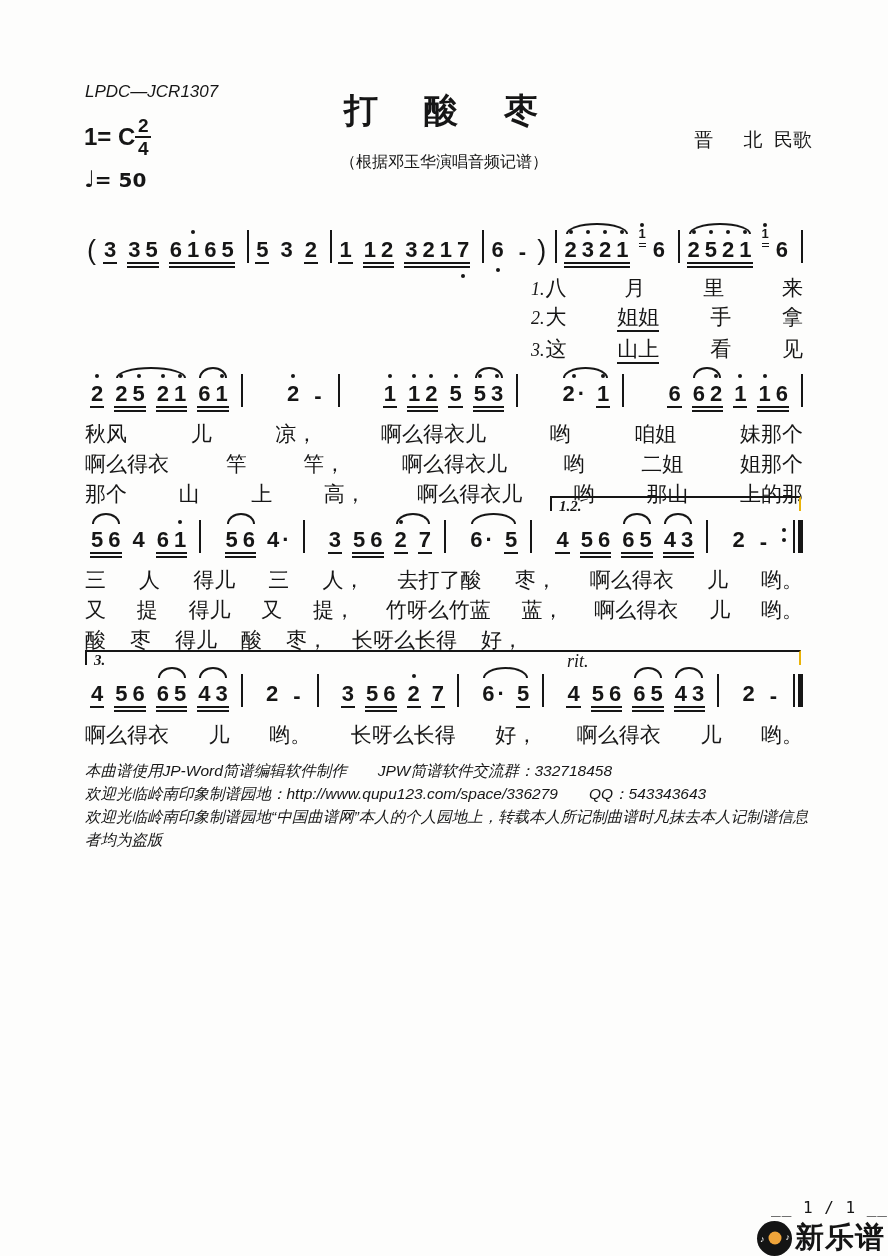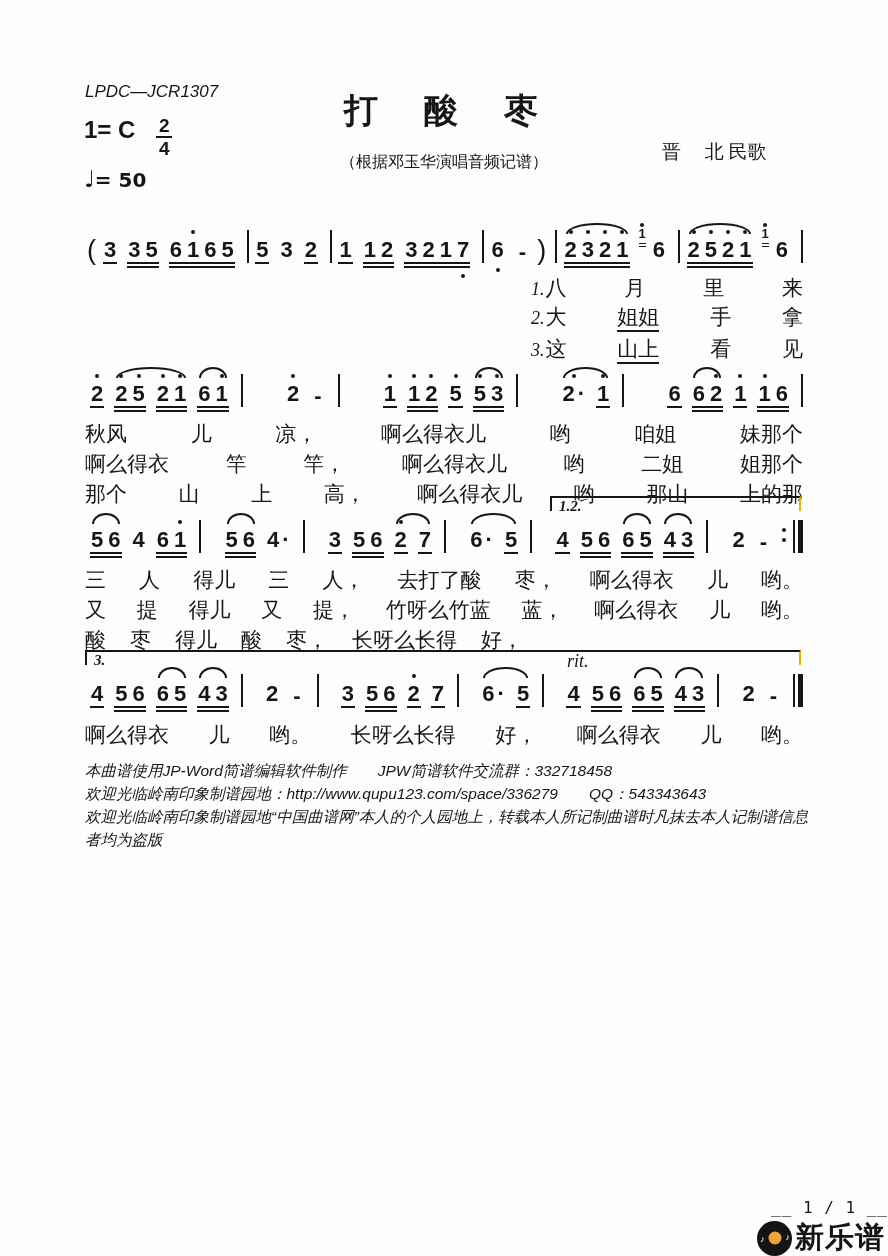--- a/index.html
+++ b/index.html
@@ -2,28 +2,28 @@
 <html style="--vinyl: #efa43a;"><head>
 <meta charset="utf-8">
 <style>
   html,body{margin:0;padding:0;background:#e8e8e8;}
   .page{position:relative;width:888px;height:1256px;margin:0 auto;background:#fdfdfc;color:#161616;
         font-family:"Liberation Serif", serif;overflow:hidden;}
   [data-name]{box-sizing:border-box;}
 
   
   .catalog{position:absolute;left:85px;top:82px;font:italic 17px "Liberation Sans",sans-serif;}
-  .keysig{position:absolute;left:84px;top:116px;font:700 24px "Liberation Sans",sans-serif;display:flex;align-items:flex-start;gap:21px;}
+  .keysig{position:absolute;left:84px;top:116px;font:700 24px "Liberation Sans",sans-serif;display:flex;align-items:center;gap:0;}
   .frac{display:inline-flex;flex-direction:column;align-items:center;line-height:1;font-size:19px;}
   .frac .fbar{width:16px;height:2px;background:#161616;margin:1px 0;}
   .tempo{position:absolute;left:84px;top:166px;font:700 20px "DejaVu Sans",sans-serif;}
   .tempo .tn{font-size:23px;}
   .title{position:absolute;left:0;right:0;top:88px;text-align:center;font-size:34px;font-weight:700;letter-spacing:6px;}
   .subtitle{position:absolute;left:0;right:0;top:152px;text-align:center;font-size:16px;}
-  .credits{position:absolute;right:76px;top:136px;width:150px;font-size:19px;line-height:1.65;text-align:left;}
+  .credits{position:absolute;right:76px;top:126px;width:150px;font-size:19px;line-height:1.65;text-align:right;font-family:Liberation Mono, monospace;}
   .credits div{white-space:pre;}
 
   
   .system{position:absolute;left:85px;width:718px;}
   .sys1{top:206px;}.sys2{top:350px;}.sys3{top:496px;}.sys4{top:650px;}
   .music-row{position:relative;display:flex;justify-content:space-between;align-items:flex-start;padding-top:20px;}
   .measure{position:relative;display:inline-flex;align-items:flex-start;}
   .cell{position:relative;display:inline-block;margin:0 5px;}
   .cell .notes{display:inline-flex;gap:3px;}
   .note{position:relative;display:inline-block;padding:13px 1px 6px;}

